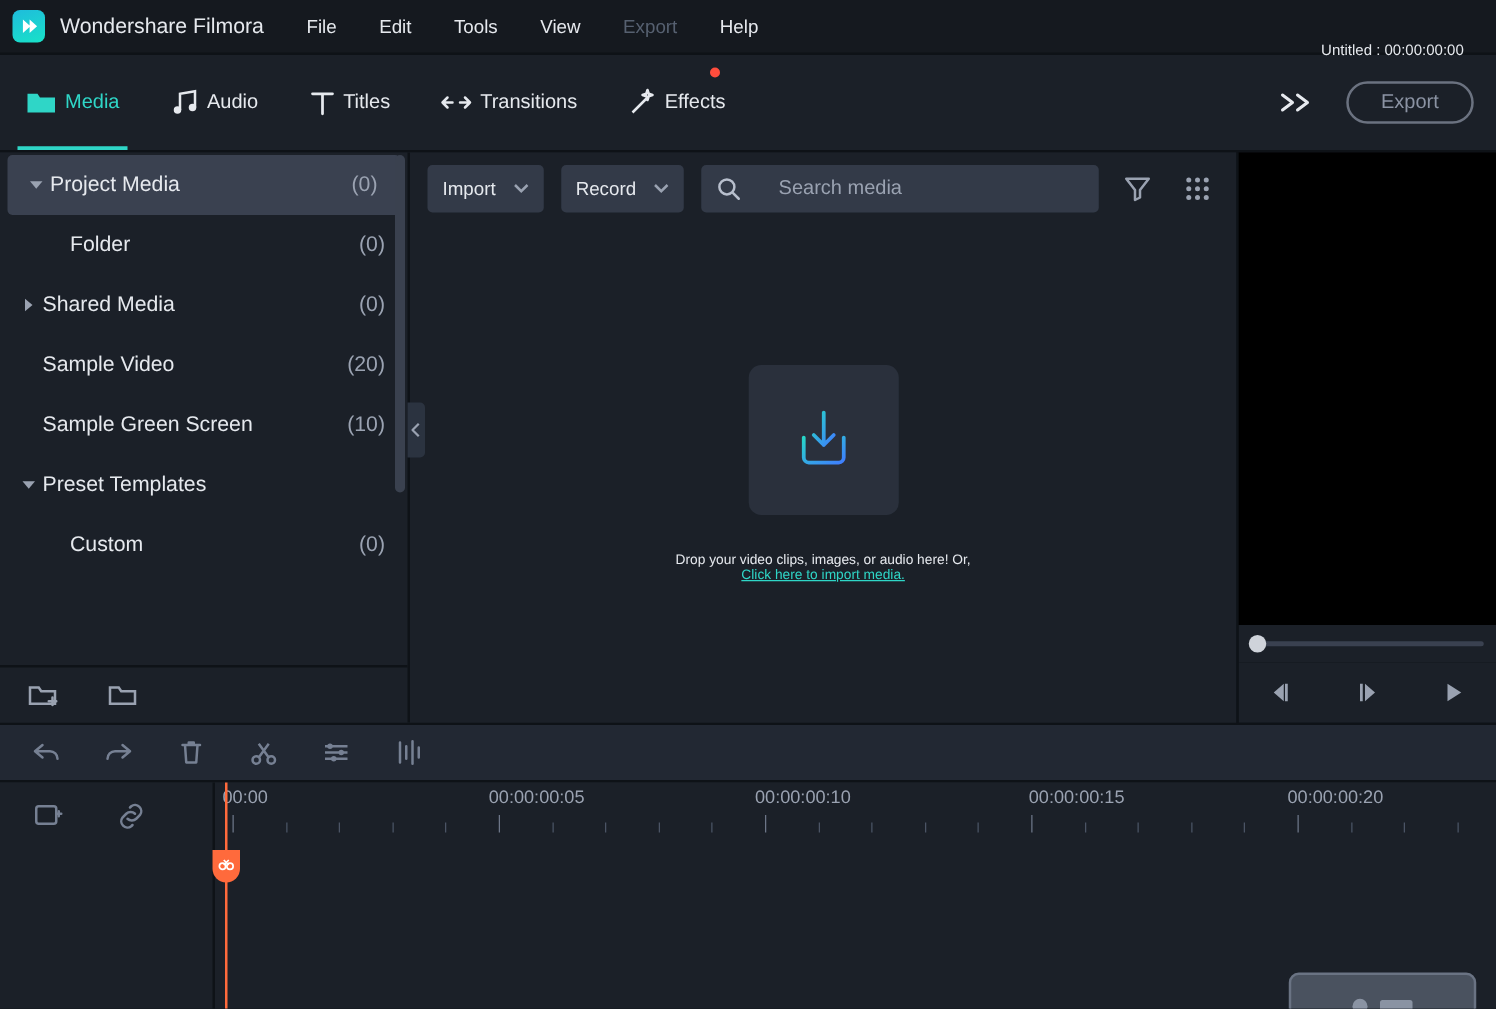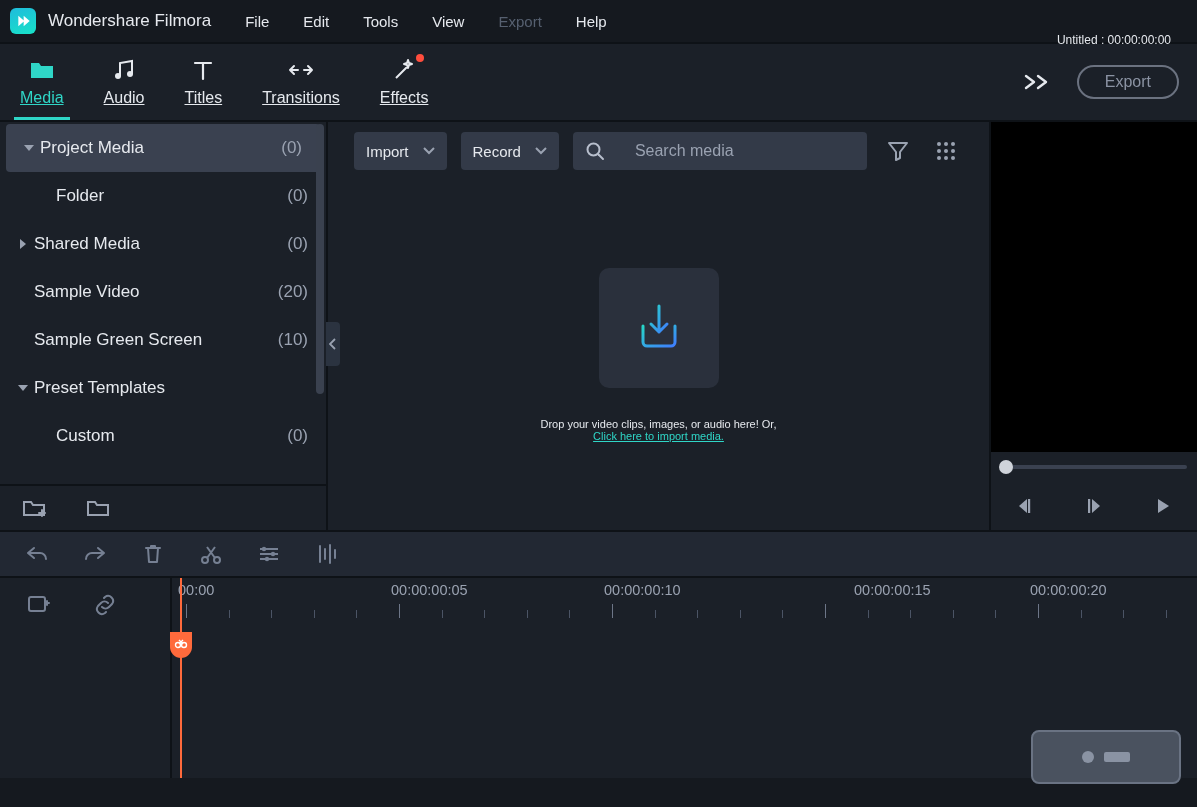--- a/index.html
+++ b/index.html
@@ -24,50 +24,50 @@
   .logo{width:26px;height:26px;border-radius:6px;background:linear-gradient(160deg,#1fbcdc,#18e2c8);display:flex;align-items:center;justify-content:center;margin-right:12px;}
   .logo svg{width:16px;height:16px;}
   .app-title{font-size:17px;margin-right:30px;}
   .menu{display:flex;gap:26px;}
   .menu-item{color:var(--text);cursor:pointer;padding:6px 4px;}
   .menu-item.disabled{color:#566070;cursor:default;}
   .project-info{margin-left:auto;color:var(--text);font-size:12px;padding-right:16px;margin-top:37px;}
 
   
   .tabs-row{height:78px;background:var(--bg2);display:flex;align-items:stretch;border-bottom:2px solid var(--divider);}
-  .tab{display:flex;flex-direction:column;align-items:center;justify-content:center;gap:6px;padding:0 20px;position:relative;cursor:pointer;text-decoration:underline;}
+  .tab{display:flex;flex-direction:row;align-items:center;justify-content:center;gap:6px;padding:0 20px;position:relative;cursor:pointer;}
   .tab .icon-wrap{height:26px;display:flex;align-items:center;justify-content:center;color:var(--text);}
   .tab-label{font-size:16px;}
   .tab.active{color:var(--accent);}
   .tab.active .icon-wrap{color:var(--accent);}
   .tab.active::after{content:"";position:absolute;left:14px;right:14px;bottom:0;height:3px;background:var(--accent);}
   .tab .dot{position:absolute;top:10px;right:24px;width:8px;height:8px;border-radius:50%;background:#ff4d3d;}
   .tabs-right{margin-left:auto;display:flex;align-items:center;gap:26px;padding-right:18px;}
   .more-icon{color:var(--text);cursor:pointer;}
   .export-pill{border:2px solid #6b7280;border-radius:22px;padding:6px 26px;color:#8b93a3;cursor:not-allowed;font-size:16px;}
 
   
-  .main-row{display:flex;height:408px;}
+  .main-row{display:flex;height:456px;}
 
   
   .sidebar{width:328px;background:var(--bg2);display:flex;flex-direction:column;border-right:2px solid var(--divider);}
   .tree{flex:1;overflow:hidden;position:relative;padding-top:2px;}
   .tree .row{height:48px;display:flex;align-items:center;padding:0 12px;color:var(--text);cursor:pointer;}
   .tree .row.selected{background:#3a4150;border-radius:4px;margin:0 6px;}
   .tree .exp{width:22px;display:flex;justify-content:center;color:var(--muted);}
   .tree .indent{width:22px;}
   .tree .label{flex:1;font-size:17px;}
   .tree .count{color:var(--muted);font-size:17px;padding-right:6px;}
   .tree-scroll{position:absolute;right:2px;top:2px;width:8px;height:270px;background:#3a414f;border-radius:4px;}
   .sb-footer{height:46px;border-top:2px solid var(--divider);display:flex;align-items:center;gap:30px;padding:0 18px;}
   .sb-footer .ficon{width:34px;height:30px;display:flex;align-items:center;justify-content:center;color:var(--muted);cursor:pointer;}
 
   
   .media-panel{flex:1;background:var(--bg2);display:flex;flex-direction:column;position:relative;}
-  .media-toolbar{height:58px;display:flex;align-items:center;gap:14px;padding:10px 26px;}
+  .media-toolbar{height:58px;display:flex;align-items:center;gap:14px;padding:10px 14px;}
   .dd{height:38px;background:var(--bg5);border-radius:4px;display:flex;align-items:center;padding:0 12px;gap:14px;color:var(--text);cursor:pointer;}
   .dd .chev{color:var(--muted);}
   .search-wrap{flex:1;height:38px;background:var(--bg5);border-radius:4px;display:flex;align-items:center;padding:0 12px;gap:28px;}
   .search-wrap input{flex:1;background:transparent;border:none;outline:none;color:var(--text);font-size:16px;}
   .search-wrap input::placeholder{color:#9aa2b1;}
   .tool-icon{width:34px;height:34px;display:flex;align-items:center;justify-content:center;color:var(--muted);cursor:pointer;}
   .drop-zone{flex:1;display:flex;flex-direction:column;align-items:center;justify-content:center;gap:30px;}
   .drop-tile{width:120px;height:120px;background:var(--bg4);border-radius:10px;display:flex;align-items:center;justify-content:center;}
   .drop-text{text-align:center;font-size:11px;}
   .drop-text a{color:var(--accent);text-decoration:underline;cursor:pointer;}
@@ -411,21 +411,21 @@
           <svg width="24" height="22" viewBox="0 0 24 22">
             <path d="M9 13a5 5 0 0 0 7 0l3-3a5 5 0 0 0-7-7l-1 1M15 9a5 5 0 0 0-7 0l-3 3a5 5 0 0 0 7 7l1-1" fill="none" stroke="currentColor" stroke-width="2" stroke-linecap="round"></path>
           </svg>
         </div>
     </div>
     <div class="ruler">
       <div class="ruler-labels" id="ruler-labels">
           <div class="ruler-label" style="left: 10px;">00:00</div>
           <div class="ruler-label" style="left: 223px;">00:00:00:05</div>
           <div class="ruler-label" style="left: 436px;">00:00:00:10</div>
-          <div class="ruler-label" style="left: 686px;">00:00:00:15</div>
+          <div class="ruler-label" style="left: 655px;">00:00:00:15</div>
           <div class="ruler-label" style="left: 862px;">00:00:00:20</div>
         </div>
       <div class="ruler-ticks" id="ruler-ticks">
           <div class="tick major" style="left: 14px;"></div>
           <div class="tick minor" style="left: 56.6px;"></div>
           <div class="tick minor" style="left: 99.2px;"></div>
           <div class="tick minor" style="left: 141.8px;"></div>
           <div class="tick minor" style="left: 184.4px;"></div>
           <div class="tick major" style="left: 227px;"></div>
           <div class="tick minor" style="left: 269.6px;"></div>

